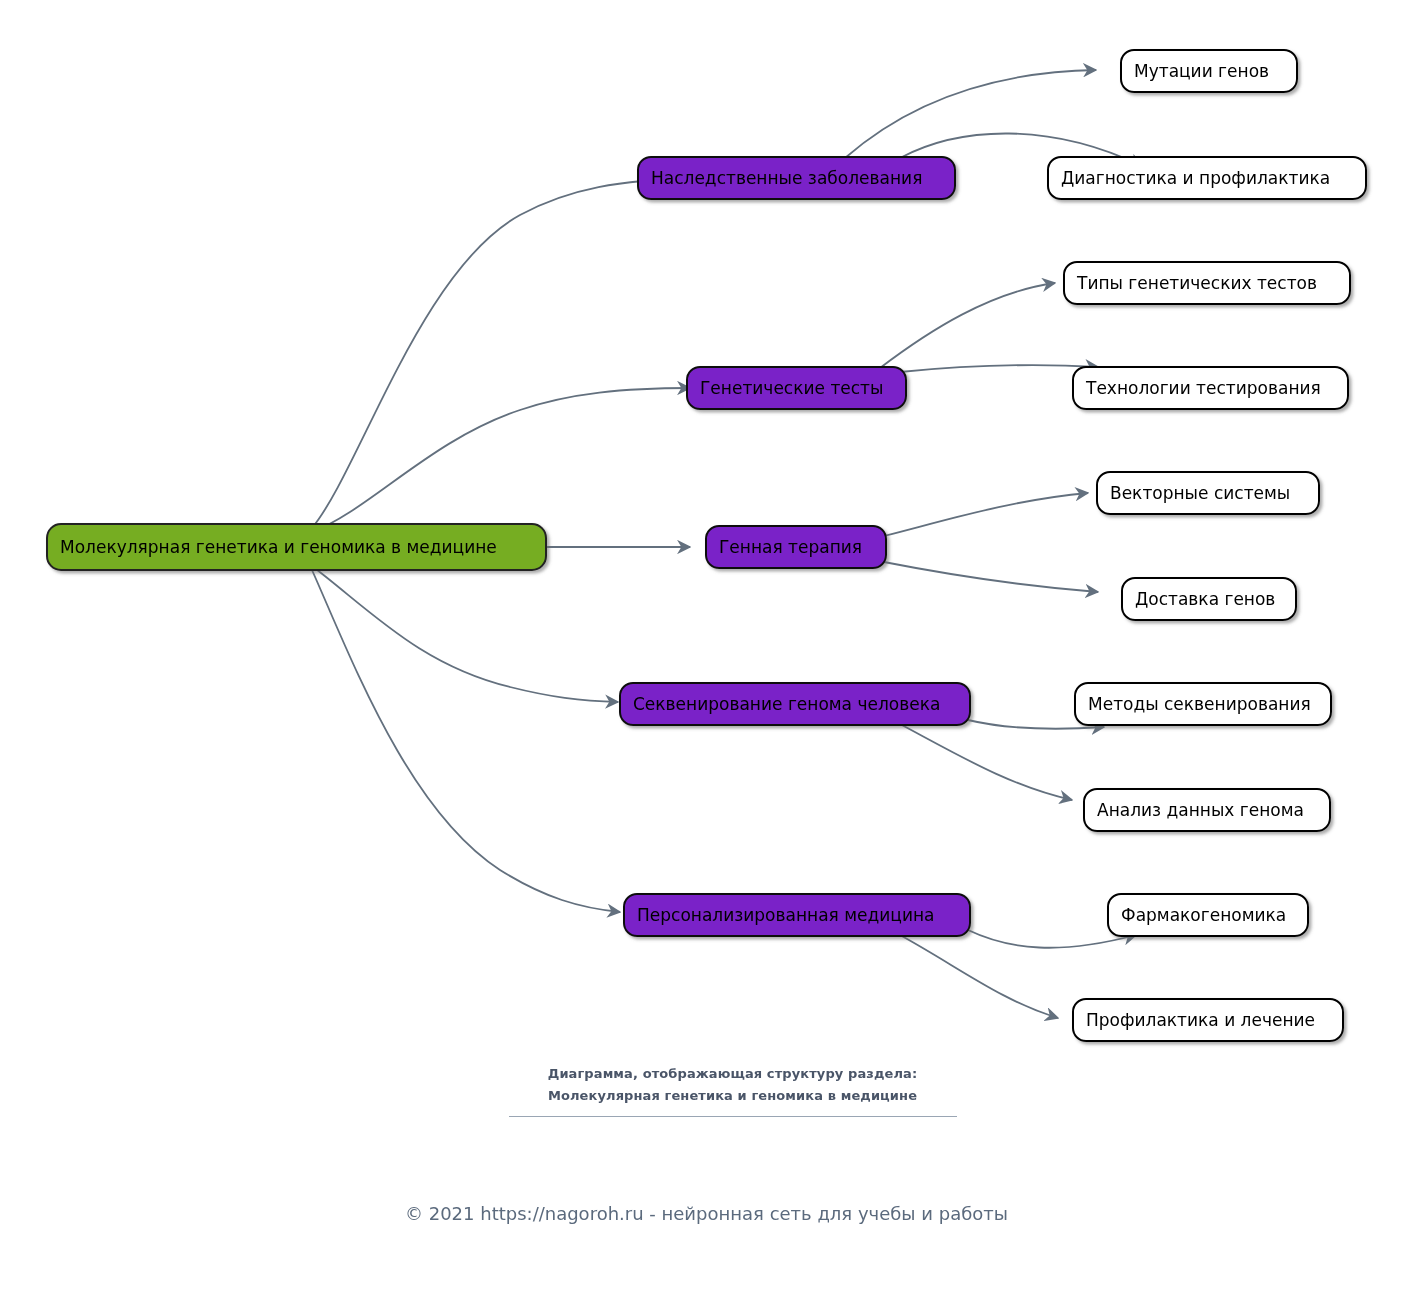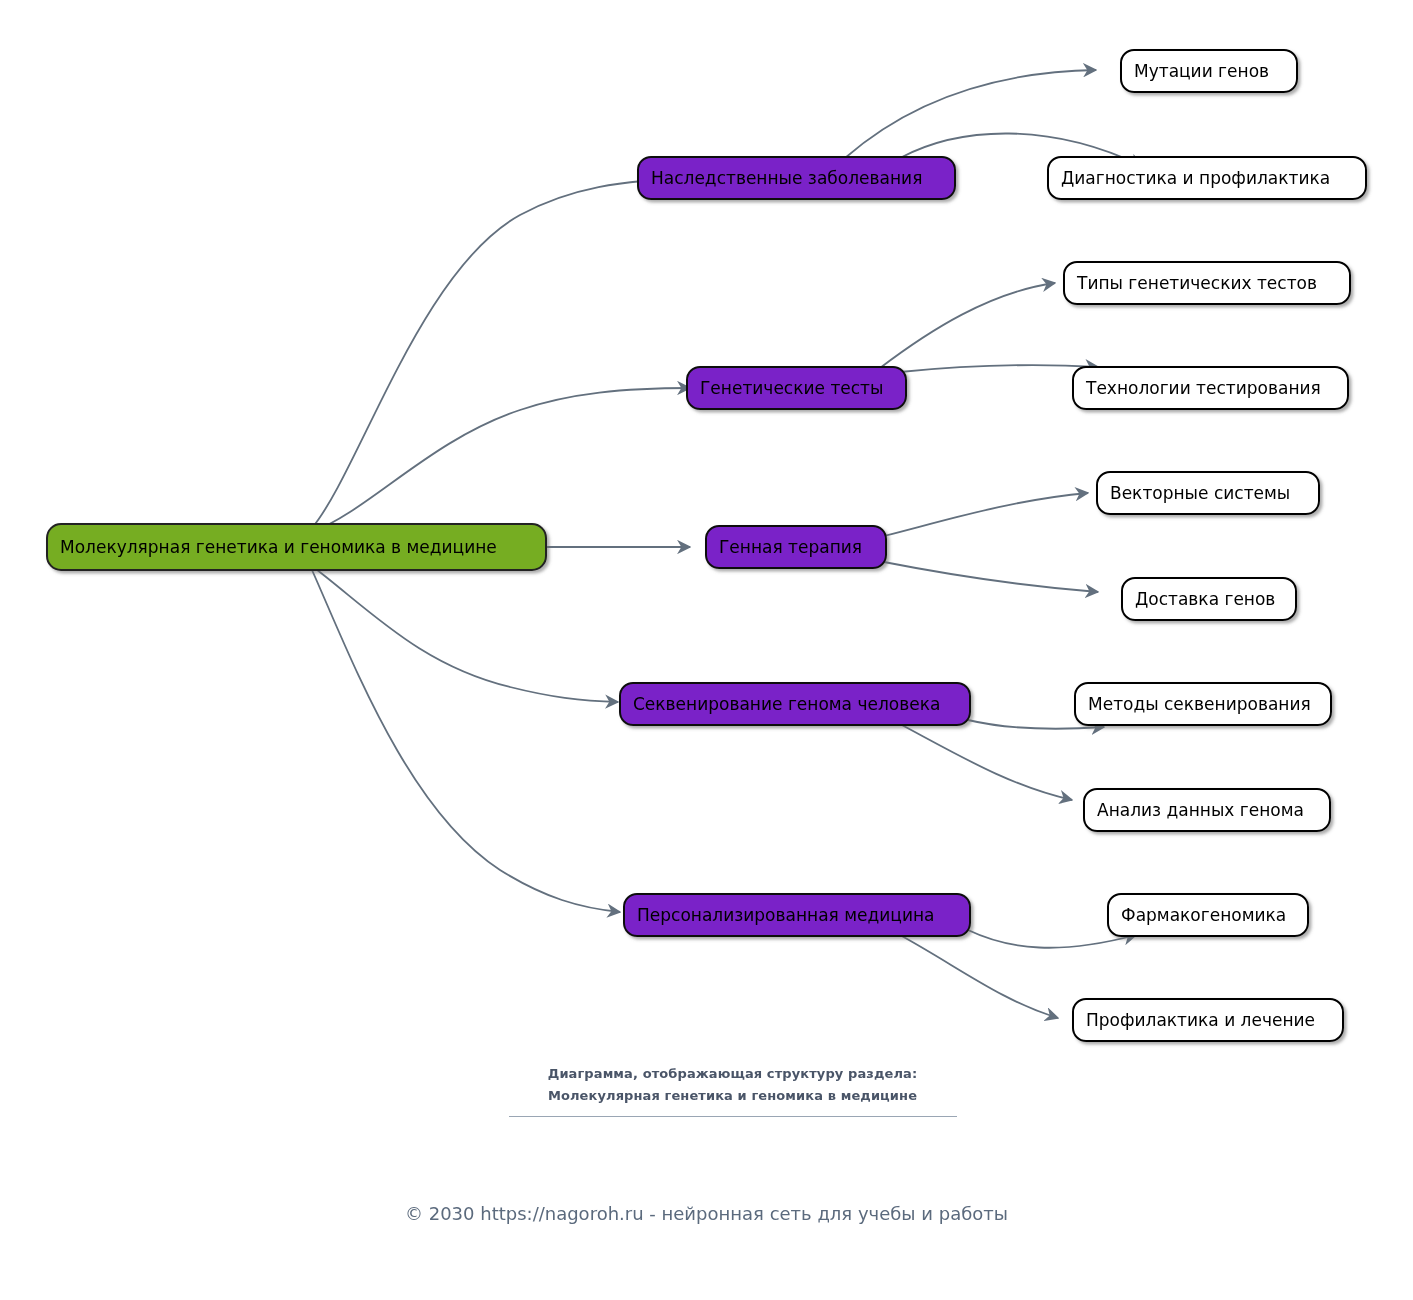--- a/index.html
+++ b/index.html
@@ -187,15 +187,15 @@
       <text class="node-label leaf" x="1086" y="1021">Профилактика и лечение</text>
     </g>
   </svg>
 
   <div class="footer footer-title">
     <div>Диаграмма, отображающая структуру раздела:</div>
     <div>Молекулярная генетика и геномика в медицине</div>
     <div class="footer-rule"></div>
   </div>
 
-  <div class="footer footer-credit">© 2030 https://nagoroh.ru - нейронная сеть для учебы и работы</div>
+  <div class="footer footer-credit">© 2021 https://nagoroh.ru - нейронная сеть для учебы и работы</div>
 
 </div>
 
 </body></html>

